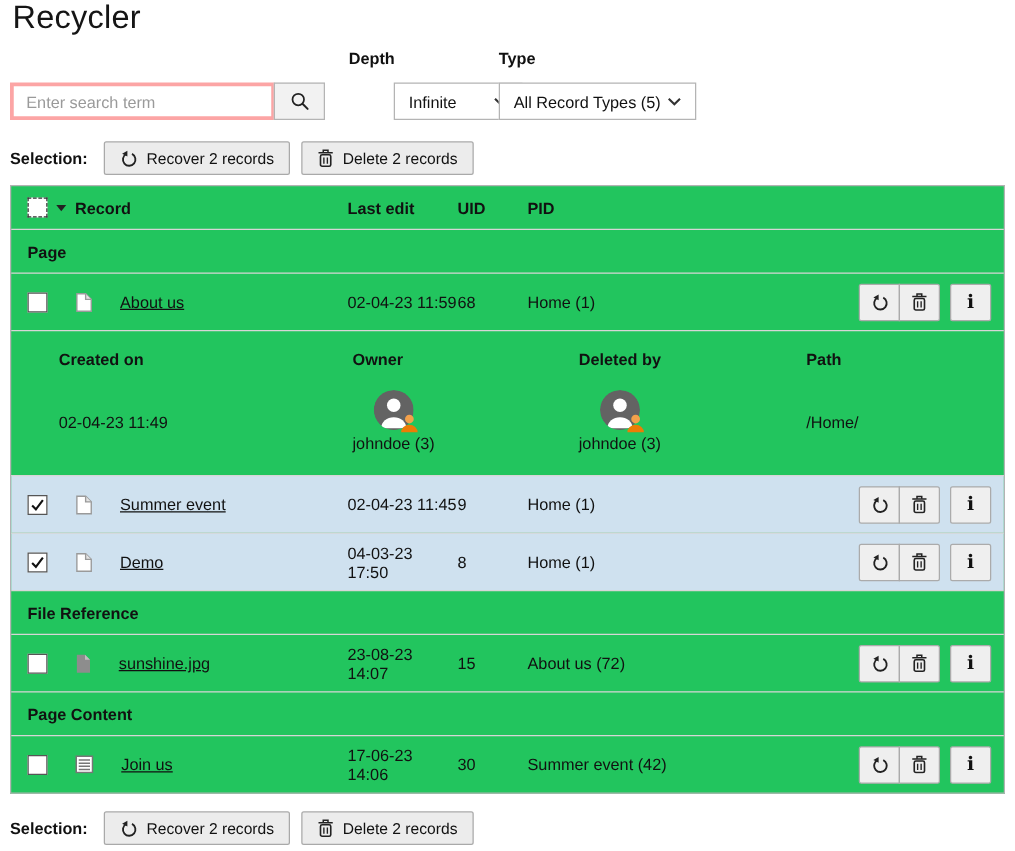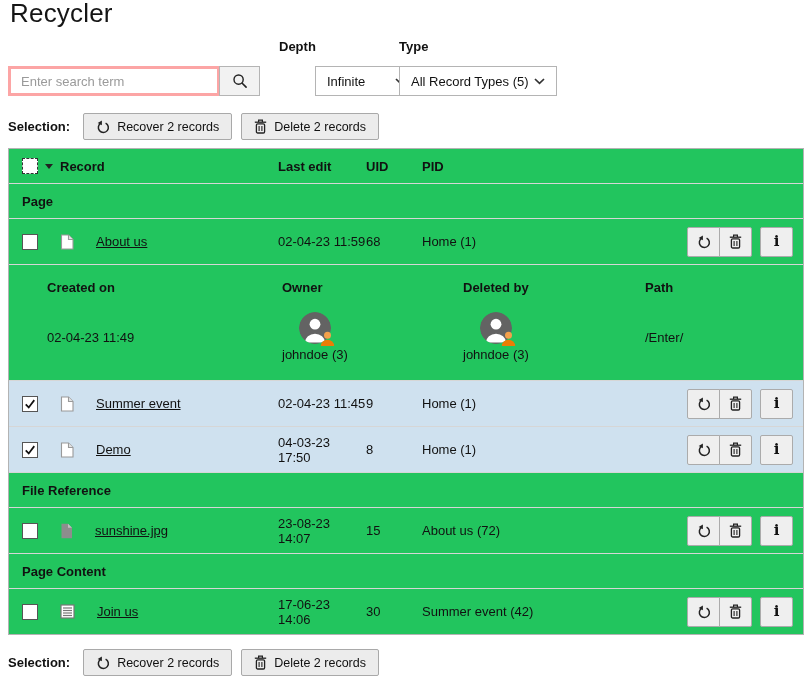--- a/index.html
+++ b/index.html
@@ -205,21 +205,21 @@
                   <circle cx="16" cy="12.2" r="5.4" fill="#fff"></circle>
                   <path d="M6 30.5 a10 8.8 0 0 1 20 0 Z" fill="#fff"></path>
                 </svg></span>
             <svg class="avatar-overlay" width="15" height="15" viewBox="0 0 15 15">
                 <circle cx="7.5" cy="4.2" r="3.5" fill="#f3a14b"></circle>
                 <path d="M0.9 15 a6.6 6.2 0 0 1 13.2 0 Z" fill="#ec7d05"></path>
               </svg>
           </span>
           <span class="user-name">johndoe (3)</span>
         </div>
-        <div>/Enter/</div>
+        <div>/Home/</div>
       </div>
     </div>
 
     <div class="grid-cols record-row selected">
       <div>
           <span class="checkbox is-checked">
             <svg width="12" height="12" viewBox="0 0 14 14">
               <path d="M2 7.5 L5.5 11 L12 2.5" fill="none" stroke="#111" stroke-width="2"></path>
             </svg>
           </span>

